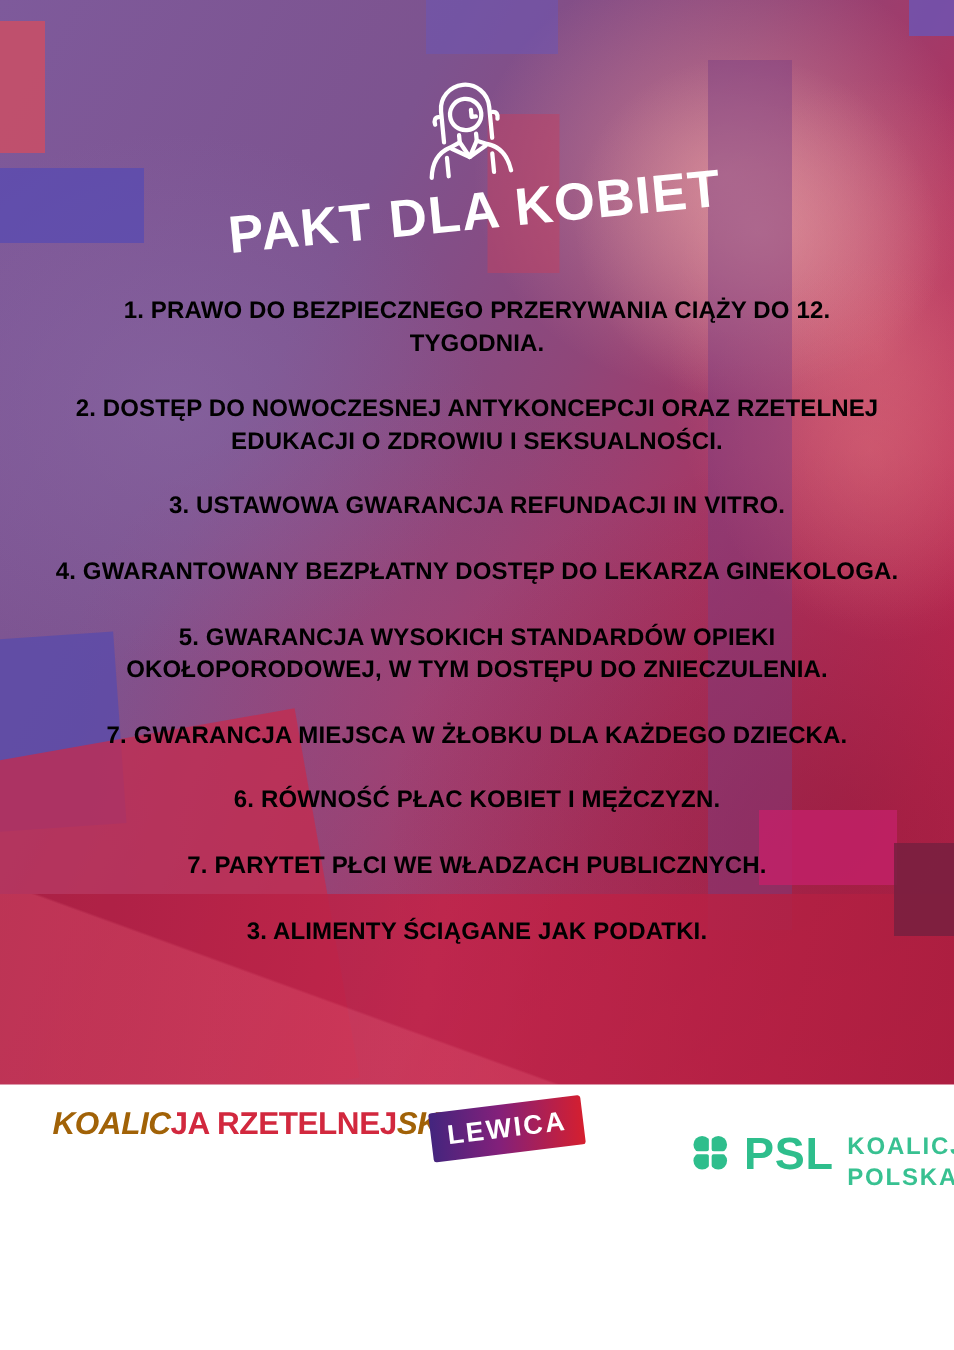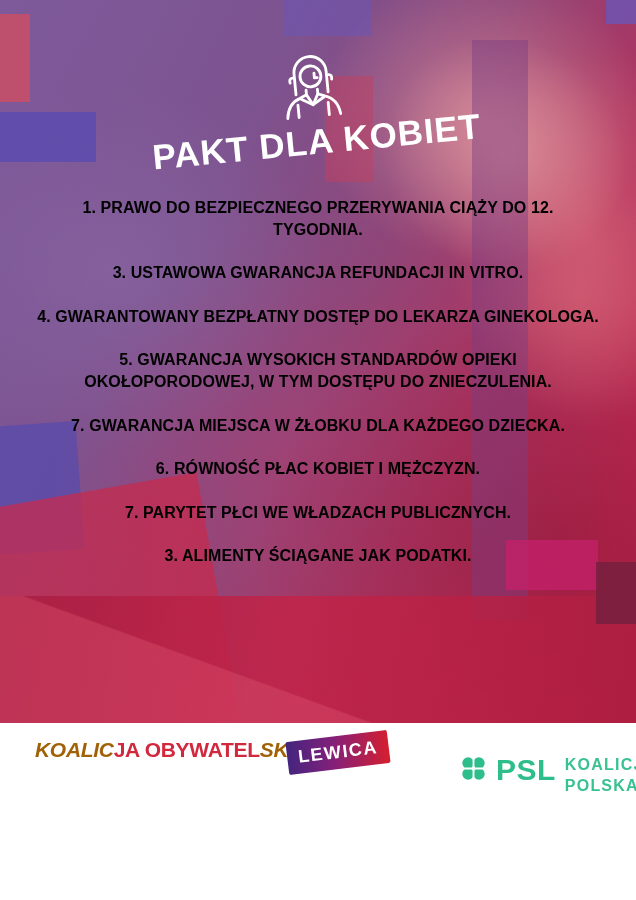--- a/index.html
+++ b/index.html
@@ -119,34 +119,36 @@
       <path d="M34,48 v5 L40,64 L46,53 v-5"></path>
       <path d="M28,57 L40,64 L52,57"></path>
       <path d="M24,63 v13 M56,63 v13"></path>
     </svg>
     <h1 class="title">PAKT DLA KOBIET</h1>
   </div>
 
   <div class="items">
     <div class="item">1. PRAWO DO BEZPIECZNEGO PRZERYWANIA CIĄŻY DO 12.
 TYGODNIA.</div>
+    <div class="item">2. DOSTĘP DO NOWOCZESNEJ ANTYKONCEPCJI ORAZ RZETELNEJ
+EDUKACJI O ZDROWIU I SEKSUALNOŚCI.</div>
     <div class="item">3. USTAWOWA GWARANCJA REFUNDACJI IN VITRO.</div>
     <div class="item">4. GWARANTOWANY BEZPŁATNY DOSTĘP DO LEKARZA GINEKOLOGA.</div>
     <div class="item">5. GWARANCJA WYSOKICH STANDARDÓW OPIEKI
 OKOŁOPORODOWEJ, W TYM DOSTĘPU DO ZNIECZULENIA.</div>
     <div class="item">7. GWARANCJA MIEJSCA W ŻŁOBKU DLA KAŻDEGO DZIECKA.</div>
     <div class="item">6. RÓWNOŚĆ PŁAC KOBIET I MĘŻCZYZN.</div>
     <div class="item">7. PARYTET PŁCI WE WŁADZACH PUBLICZNYCH.</div>
     <div class="item">3. ALIMENTY ŚCIĄGANE JAK PODATKI.</div>
   </div>
 
   <div class="footer">
 
     <div class="ko-logo">
-      <span class="ko-navy">KOALIC</span><span class="ko-red">JA OBYWATEL</span><span class="ko-navy">SKA</span>
+      <span class="ko-navy">KOALIC</span><span class="ko-red">JA RZETELNEJ</span><span class="ko-navy">SKA</span>
     </div>
 
     <div class="lewica-band">
       <span>LEWICA</span>
     </div>
 
     <div class="psl-logo">
       <svg width="27" height="27" viewBox="0 0 26 26">
         <g fill="#2ebe8c">
           <circle cx="7.8" cy="7.8" r="5.6"></circle>

